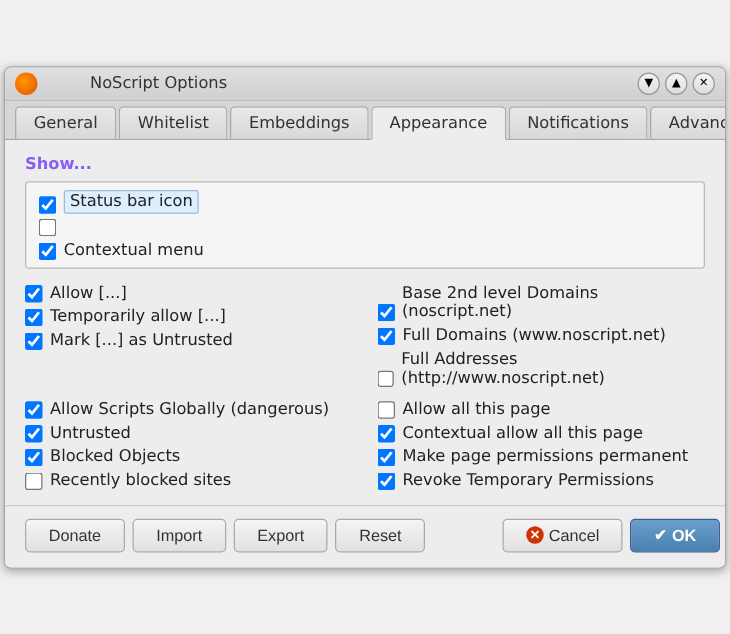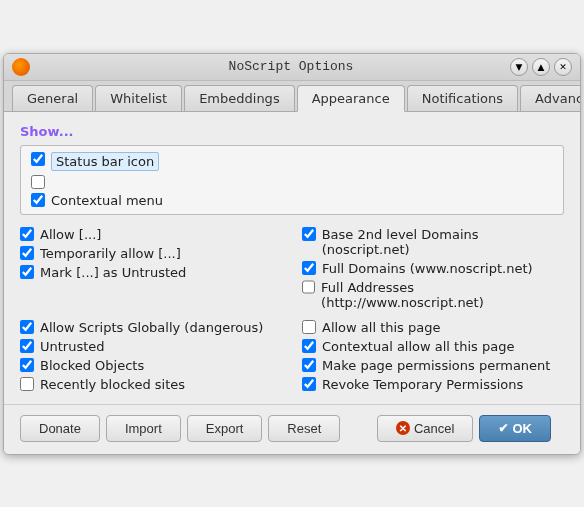--- a/index.html
+++ b/index.html
@@ -26,22 +26,21 @@
       border-bottom: 1px solid #bbb;
       padding: 4px 8px;
       display: flex;
       align-items: center;
       justify-content: space-between;
     }
     .titlebar-title {
       font-size: 13px;
       color: #333;
       flex: 1;
-      text-align: center;
-      font-family: Liberation Mono, monospace;
+      text-align: left;
     }
     .titlebar-controls {
       display: flex;
       gap: 4px;
     }
     .titlebar-btn {
       width: 18px;
       height: 18px;
       border-radius: 50%;
       border: 1px solid #999;
@@ -99,21 +98,21 @@
     }
     .section-box {
       border: 1px solid #bbb;
       border-radius: 3px;
       padding: 6px 10px;
       margin-bottom: 12px;
       background: #f5f5f5;
     }
     .checkbox-row {
       display: flex;
-      align-items: flex-start;
+      align-items: flex-end;
       gap: 6px;
       margin-bottom: 4px;
     }
     .checkbox-row:last-child { margin-bottom: 0; }
     .checkbox-row input[type=checkbox] {
       width: 14px;
       height: 14px;
       margin: 0;
       cursor: pointer;
     }
@@ -125,21 +124,21 @@
       display: flex;
       gap: 20px;
     }
     .col {
       flex: 1;
     }
     .footer {
       display: flex;
       justify-content: space-between;
       align-items: center;
-      padding: 10px 29px 12px 16px;
+      padding: 10px 4px 12px 16px;
       background: #ededed;
       border-top: 1px solid #ccc;
     }
     .footer-left {
       display: flex;
       gap: 6px;
     }
     .footer-right {
       display: flex;
       gap: 6px;

